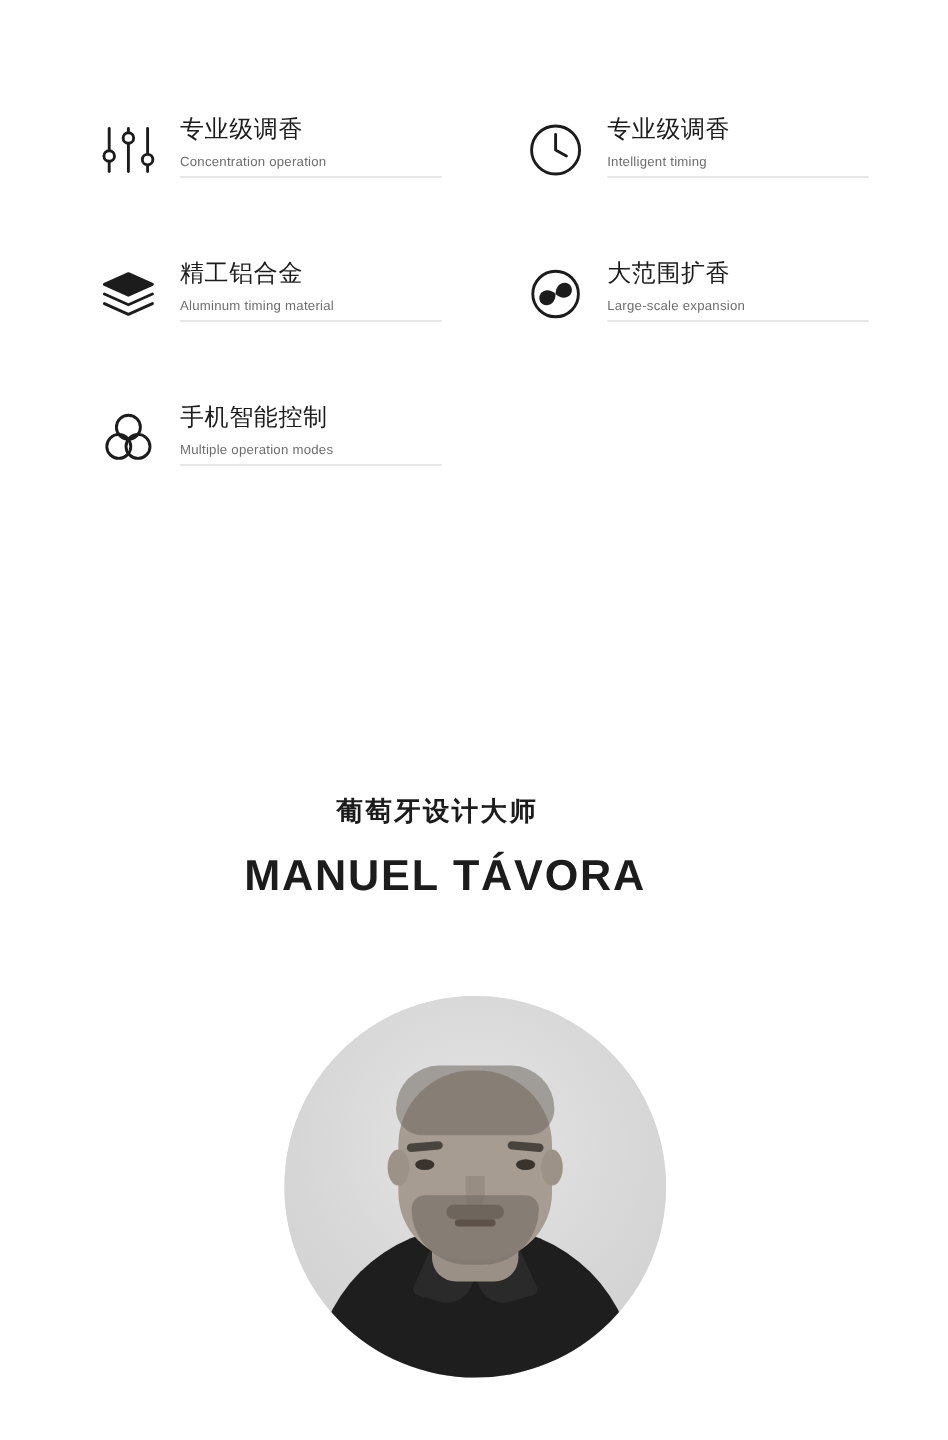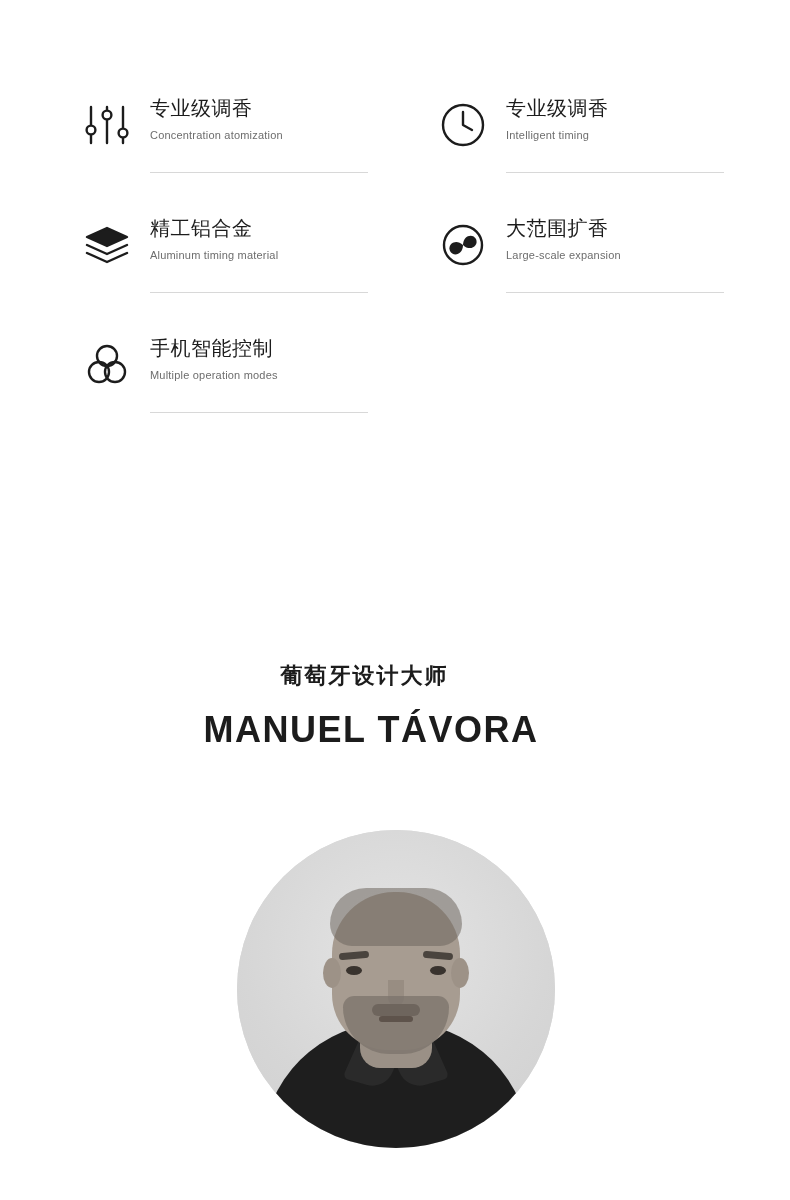--- a/index.html
+++ b/index.html
@@ -42,21 +42,21 @@
     align-items: center;
     justify-content: center;
   }
   .feature-icon svg {
     display: block;
   }
   .feature-text {
     flex: 1 1 auto;
     padding-top: 6px;
     border-bottom: 1px solid #d8d8d8;
-    padding-bottom: 29px;
+    padding-bottom: 4px;
     min-height: 58px;
     box-sizing: border-box;
   }
   .feature-title {
     font-size: 20px;
     line-height: 28px;
     letter-spacing: 0.5px;
     color: #1c1c1c;
     font-weight: 400;
   }
@@ -257,21 +257,21 @@
         <line x1="10" y1="8" x2="10" y2="44"></line>
         <line x1="26" y1="8" x2="26" y2="44"></line>
         <line x1="42" y1="8" x2="42" y2="44"></line>
         <circle cx="10" cy="31" r="4.4" fill="#ffffff"></circle>
         <circle cx="26" cy="16" r="4.4" fill="#ffffff"></circle>
         <circle cx="42" cy="34" r="4.4" fill="#ffffff"></circle>
       </svg>
     </span>
     <div class="feature-text">
       <div class="feature-title">专业级调香</div>
-      <div class="feature-sub">Concentration atomization</div>
+      <div class="feature-sub">Concentration operation</div>
     </div>
   </div>
 
   <div class="feature">
     <span class="feature-icon">
       <svg width="52" height="52" viewBox="0 0 52 52" fill="none" stroke="#1c1c1c" stroke-width="2.4" stroke-linecap="round" stroke-linejoin="round">
         <circle cx="26" cy="26" r="20"></circle>
         <polyline points="26,13 26,26 35,31"></polyline>
       </svg>
     </span>

